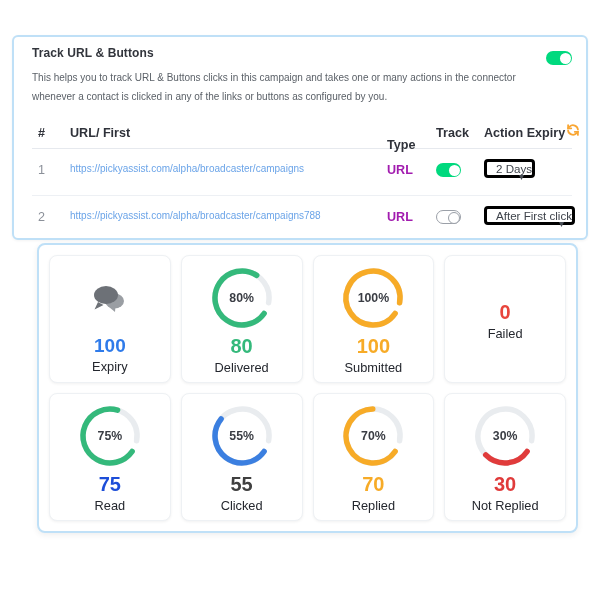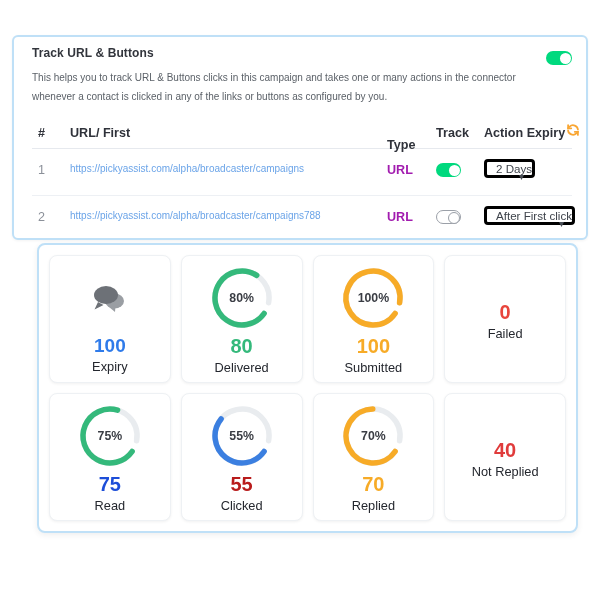--- a/index.html
+++ b/index.html
@@ -260,34 +260,41 @@
           <div class="stat-label">Read</div>
         </div>
         <div class="stat-card">
           <div class="ring-wrap">
             <svg viewBox="0 0 68 68">
               <path d="M 56.12 49.49 A 27 27 0 1 1 60.59 38.69" fill="none" stroke="#e9ecef" stroke-width="5.5" stroke-linecap="round"></path>
               <path d="M 56.12 49.49 A 27 27 0 1 1 13.09 16.92" fill="none" stroke="#3b7fe0" stroke-width="5.5" stroke-linecap="round"></path>
             </svg>
             <div class="ring-label">55%</div>
           </div>
-          <div class="stat-value" style="color: #b91c1c;">55</div>
+          <div class="stat-value" style="color: #404040;">55</div>
           <div class="stat-label">Clicked</div>
         </div>
         <div class="stat-card">
           <div class="ring-wrap">
             <svg viewBox="0 0 68 68">
               <path d="M 56.12 49.49 A 27 27 0 1 1 60.59 38.69" fill="none" stroke="#e9ecef" stroke-width="5.5" stroke-linecap="round"></path>
               <path d="M 56.12 49.49 A 27 27 0 1 1 33.76 7.00" fill="none" stroke="#f7ab27" stroke-width="5.5" stroke-linecap="round"></path>
             </svg>
             <div class="ring-label">70%</div>
           </div>
           <div class="stat-value" style="color: rgb(247, 171, 39);">70</div>
           <div class="stat-label">Replied</div>
         </div>
         <div class="stat-card">
-          <div class="stat-value" style="color: rgb(224, 59, 59);">40</div>
+          <div class="ring-wrap">
+            <svg viewBox="0 0 68 68">
+              <path d="M 56.12 49.49 A 27 27 0 1 1 60.59 38.69" fill="none" stroke="#e9ecef" stroke-width="5.5" stroke-linecap="round"></path>
+              <path d="M 56.12 49.49 A 27 27 0 0 1 14.74 52.92" fill="none" stroke="#e03b3b" stroke-width="5.5" stroke-linecap="round"></path>
+            </svg>
+            <div class="ring-label">30%</div>
+          </div>
+          <div class="stat-value" style="color: rgb(224, 59, 59);">30</div>
           <div class="stat-label">Not Replied</div>
         </div>
       </div>
   </div>
 
 </div>
 
 </body></html>

